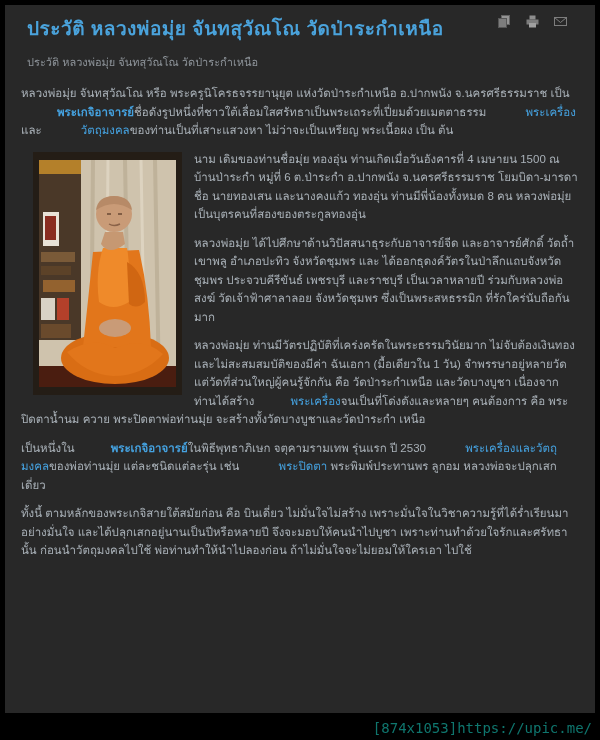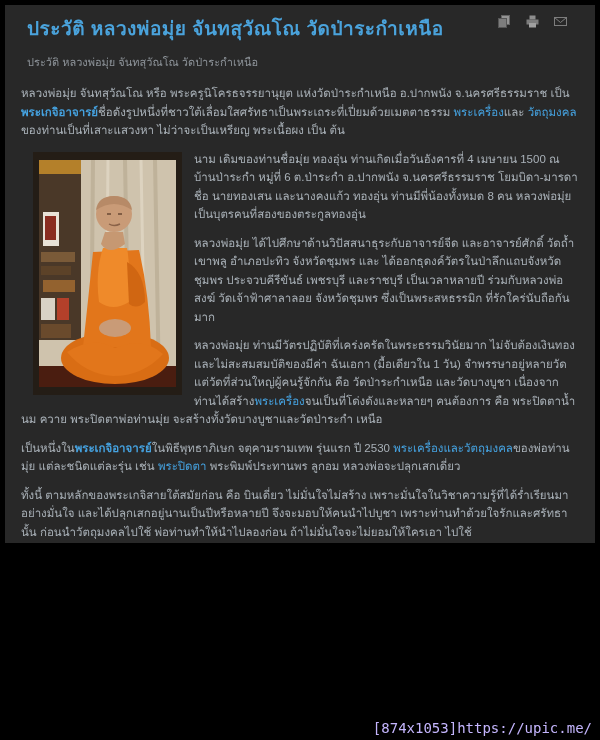--- a/index.html
+++ b/index.html
@@ -4,21 +4,21 @@
 <style>
   * { box-sizing: border-box; margin: 0; padding: 0; }
   html, body { width: 600px; height: 740px; overflow: hidden; }
   body {
     background: #000;
     font-family: "Liberation Sans", "DejaVu Sans", sans-serif;
   }
   .panel {
     position: absolute;
     left: 5px; top: 5px;
-    width: 590px; height: 538px;
+    width: 590px; height: 708px;
     background: #282828;
     overflow: hidden;
   }
   .header { position: relative; padding: 8px 14px 0 22px; }
   .page-title {
     color: #4aa3dc;
     font-size: 19px;
     font-weight: bold;
     letter-spacing: 0.5px;
   }
@@ -33,39 +33,39 @@
     color: #8d9399;
     font-size: 11px;
   }
   .article {
     padding: 13px 16px 0 16px;
     color: #a9b1b8;
     font-size: 11.5px;
     line-height: 18.5px;
   }
   .para { margin-bottom: 10px; text-align: left; }
-  .para span.link, .para span.boldlink { color: #45a2e0; cursor: pointer; }
+  .para span.link, .para span.boldlink { color: #45a2e0; cursor: pointer; margin-left: 36px; }
   .para span.boldlink { font-weight: bold; }
   .photo-frame {
     float: left;
     width: 149px; height: 243px;
     margin: 2px 12px 6px 12px;
     background: #1d1d1d;
     cursor: pointer;
   }
   .photo-frame svg { display: block; width: 100%; height: 100%; }
   .watermark-bar {
     position: absolute;
     left: 0; bottom: 0;
     width: 600px; height: 23px;
     background: #000;
     text-align: right;
   }
   .watermark-text {
-    color: #c4b5fd;
+    color: #0f766e;
     font-family: "DejaVu Sans Mono", monospace;
     font-size: 14px;
     line-height: 22px;
     padding-right: 8px;
     letter-spacing: 0px;
     padding-left: 28px;
   }
 </style>
 </head>
 <body>

